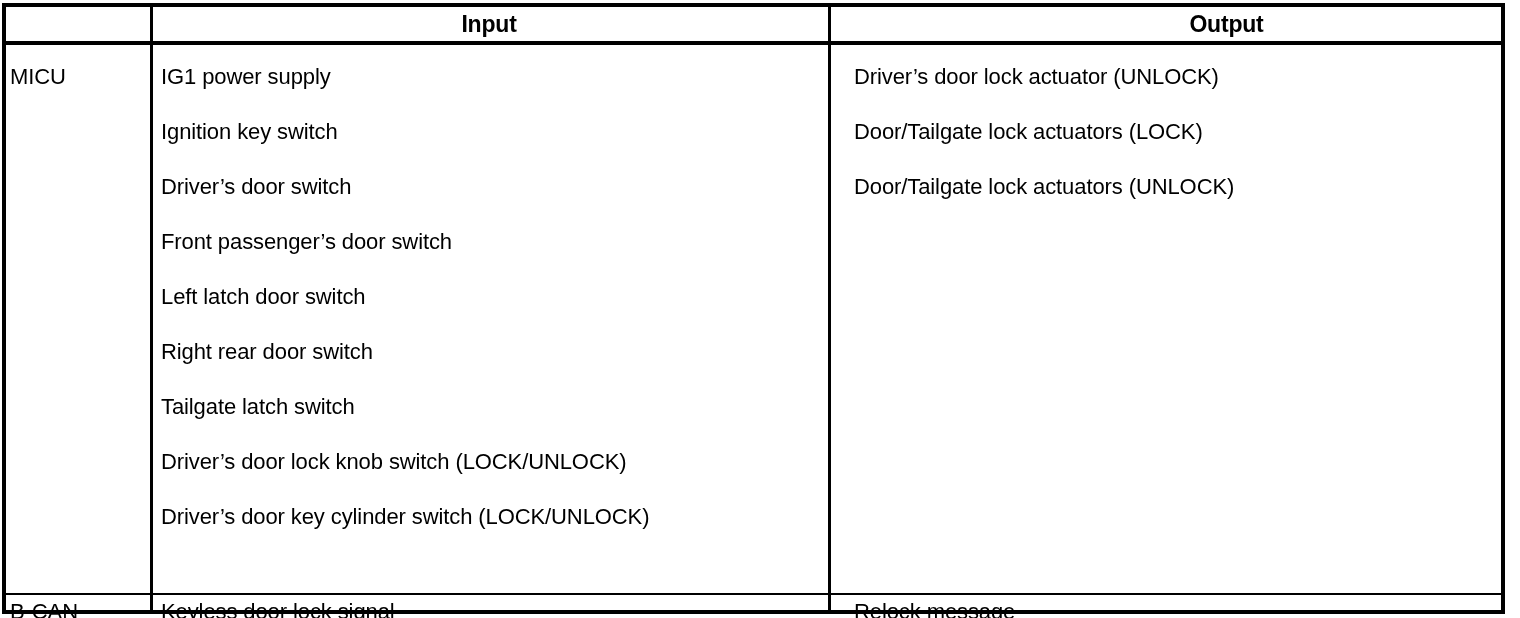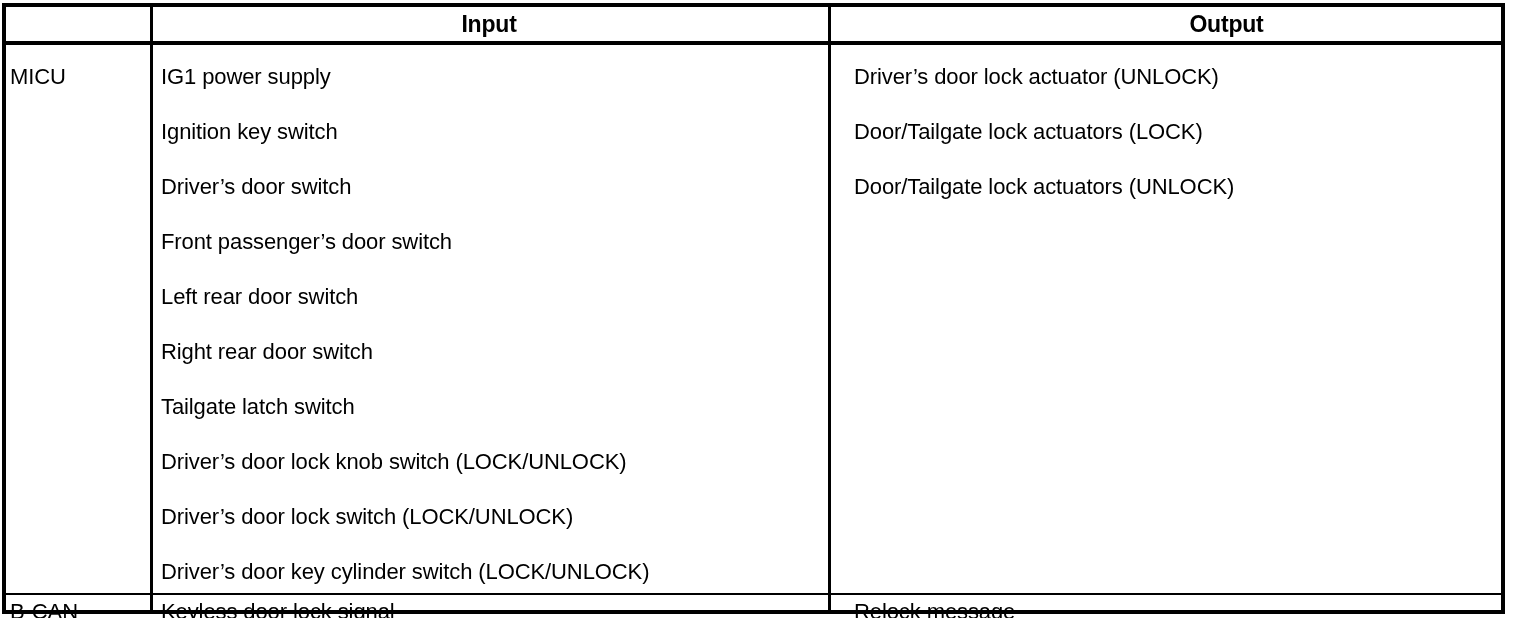--- a/index.html
+++ b/index.html
@@ -118,25 +118,24 @@
 
     <div class="row row-micu">
       <div class="cell cell-module">
         <div class="line">MICU</div>
       </div>
       <div class="cell cell-input">
         <div class="line">IG1 power supply</div>
         <div class="line">Ignition key switch</div>
         <div class="line">Driver’s door switch</div>
         <div class="line">Front passenger’s door switch</div>
-        <div class="line">Left rear door switch</div>
+        <div class="line">Left latch door switch</div>
         <div class="line">Right rear door switch</div>
         <div class="line">Tailgate latch switch</div>
         <div class="line">Driver’s door lock knob switch (LOCK/UNLOCK)</div>
-        <div class="line">Driver’s door lock switch (LOCK/UNLOCK)</div>
         <div class="line">Driver’s door key cylinder switch (LOCK/UNLOCK)</div>
       </div>
       <div class="cell cell-output">
         <div class="line">Driver’s door lock actuator (UNLOCK)</div>
         <div class="line">Door/Tailgate lock actuators (LOCK)</div>
         <div class="line">Door/Tailgate lock actuators (UNLOCK)</div>
       </div>
     </div>
 
     <div class="row row-bcan">

